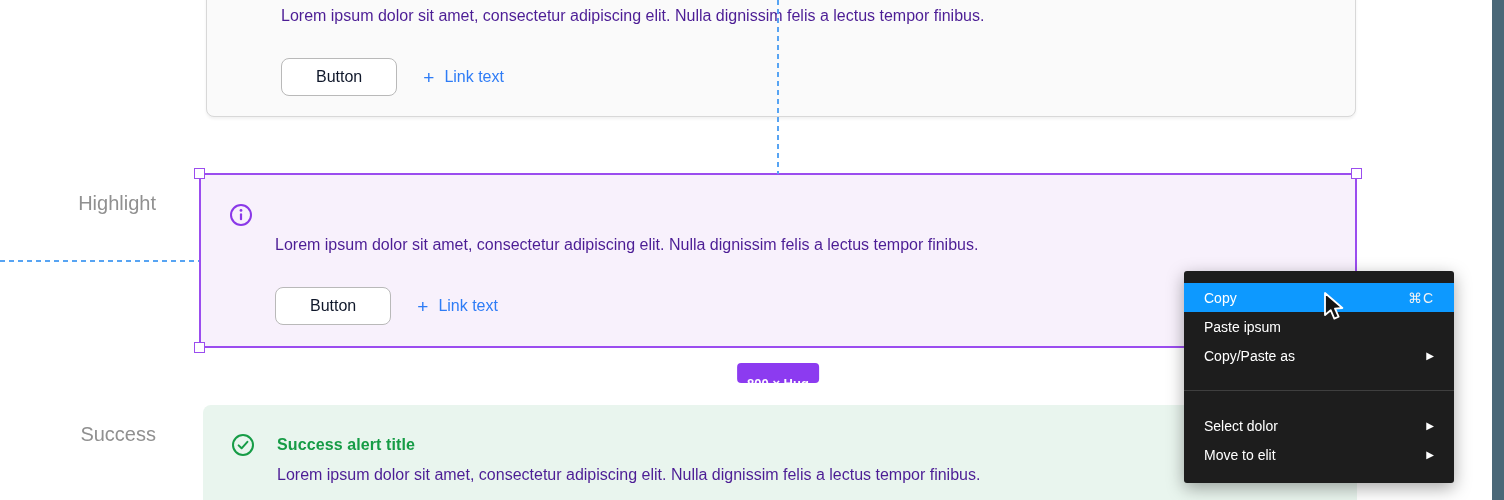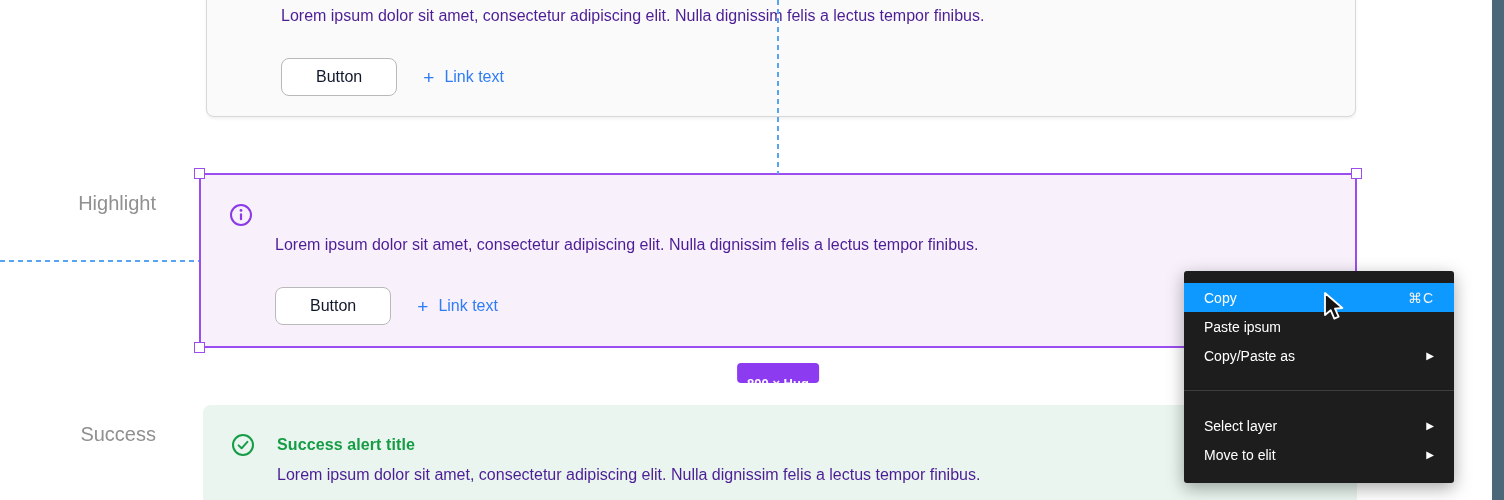--- a/index.html
+++ b/index.html
@@ -167,21 +167,21 @@
   <div class="menu-item">
     <span>Paste ipsum</span>
     <span class="menu-shortcut"></span>
   </div>
   <div class="menu-item">
     <span>Copy/Paste as</span>
     <span class="menu-arrow">▶</span>
   </div>
   <div class="menu-divider"></div>
   <div class="menu-item">
-    <span>Select layer</span>
+    <span>Select dolor</span>
     <span class="menu-arrow">▶</span>
   </div>
   <div class="menu-item">
     <span>Move to elit</span>
     <span class="menu-arrow">▶</span>
   </div>
 </div>
 
 <div class="cursor">
   <svg width="26" height="30" viewBox="0 0 26 30">

